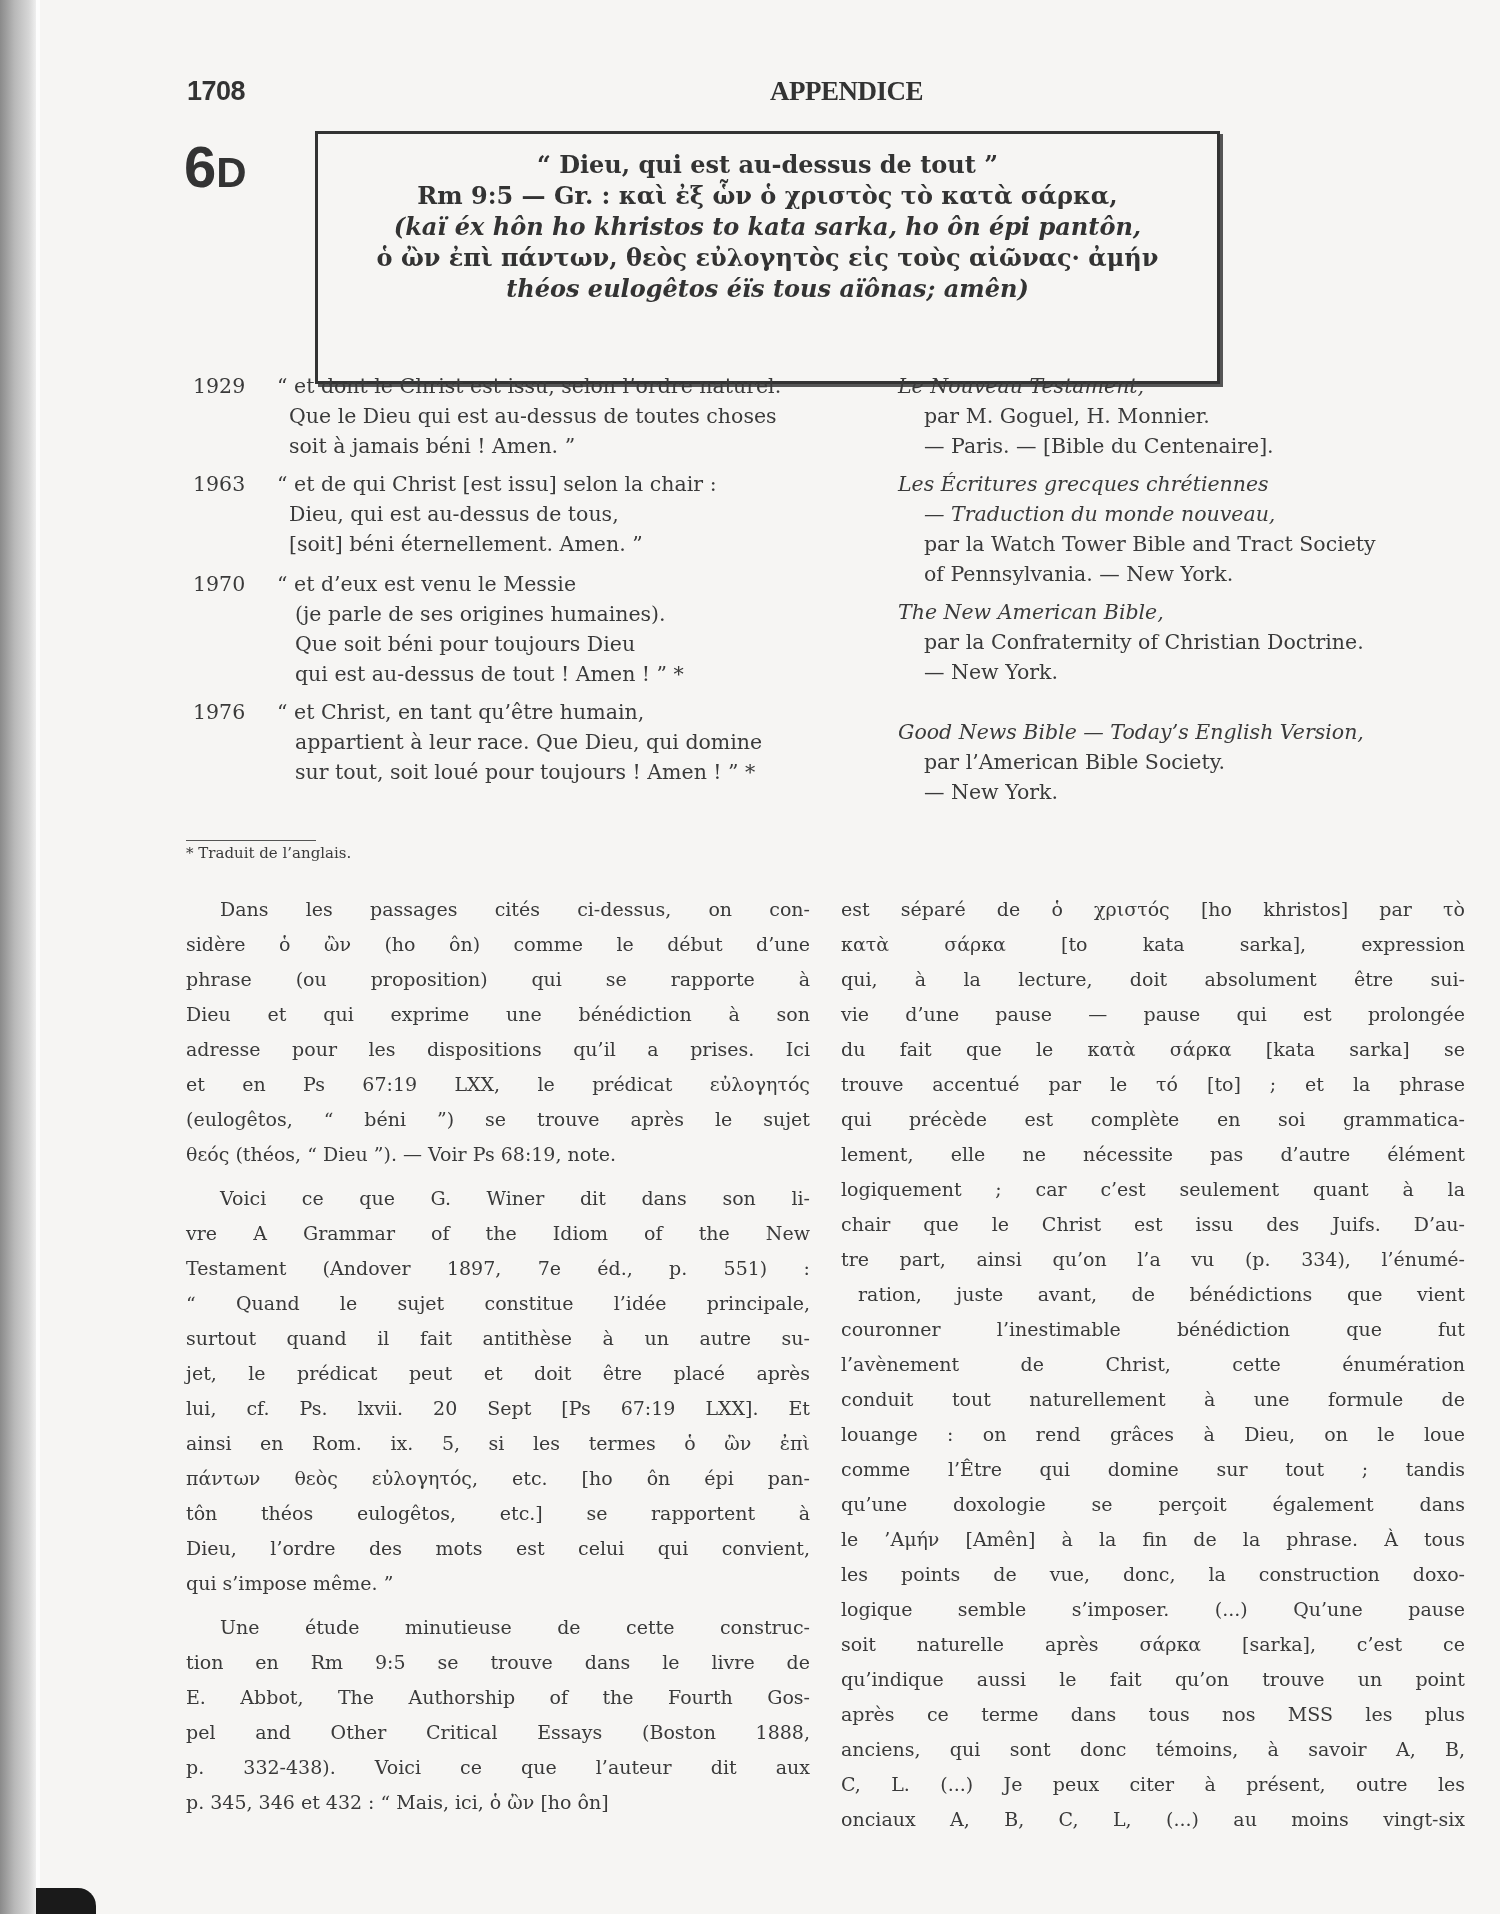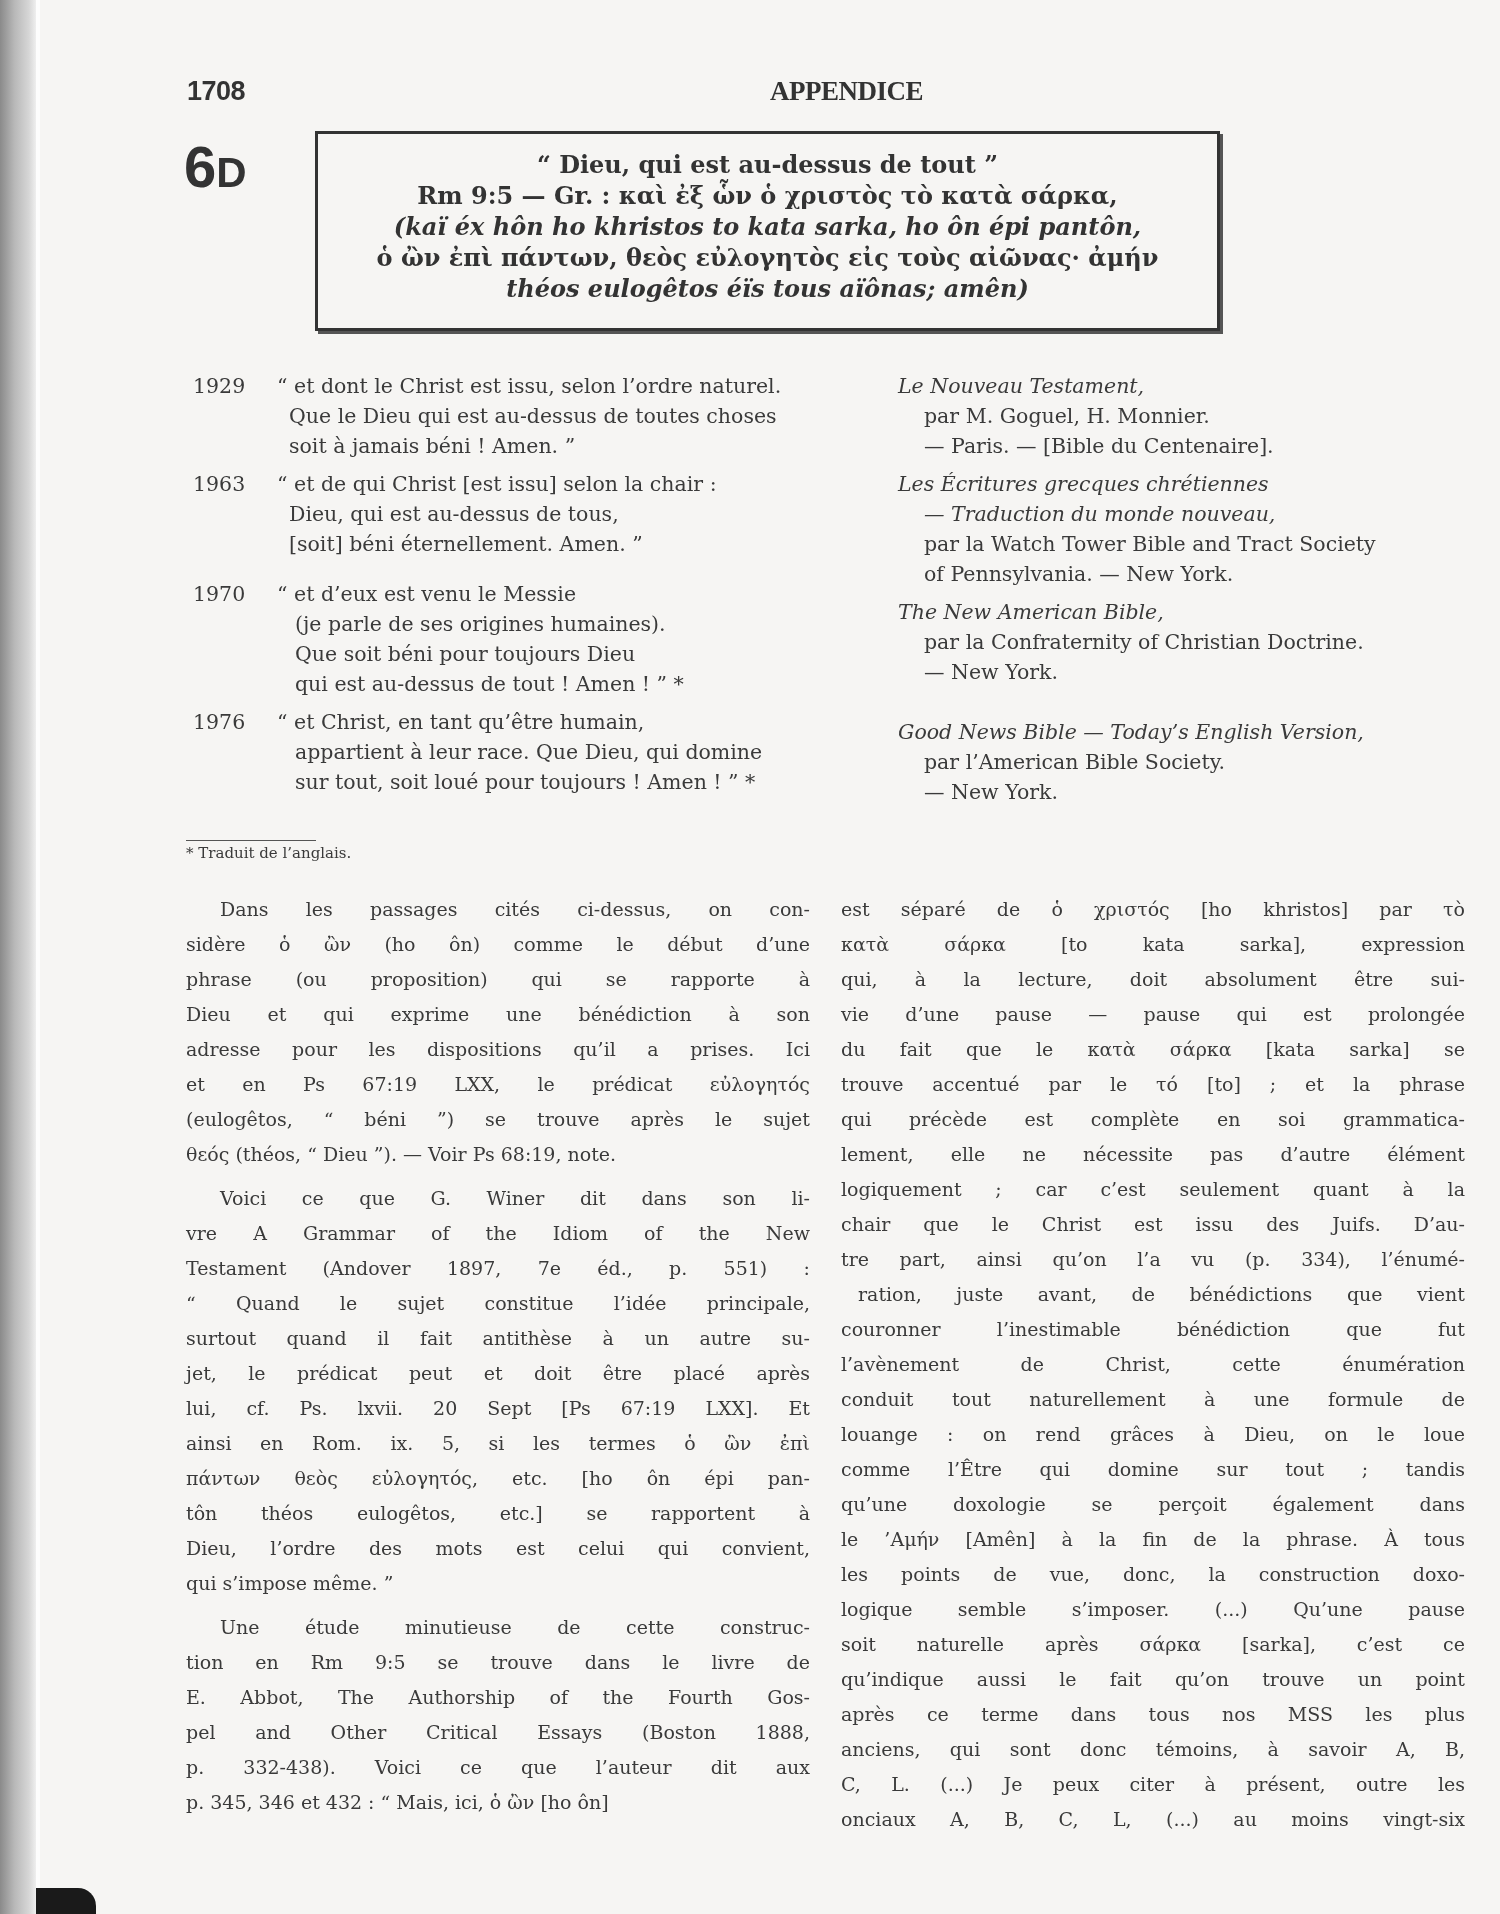--- a/index.html
+++ b/index.html
@@ -28,21 +28,21 @@
     letter-spacing: -0.5px;
   }
   .section-mark {
     position: absolute; left: 184px; top: 138px;
     font-family: "Liberation Sans", sans-serif; font-weight: bold; color: #333;
     font-size: 58px; line-height: 1;
   }
   .section-mark .small { font-size: 42px; }
 
   .title-box {
-    position: absolute; left: 315px; top: 131px; width: 905px; height: 200px;
+    position: absolute; left: 315px; top: 131px; width: 905px; height: 253px;
     border: 3px solid #333; box-sizing: border-box;
     box-shadow: 3px 3px 0 #555;
     text-align: center;
     font-family: "DejaVu Serif", serif; font-weight: bold; color: #333;
     padding-top: 15px;
   }
   .title-box .l { font-size: 24px; line-height: 31px; white-space: nowrap; }
   .title-box .l.it { font-style: italic; }
 
   .quotes { position: absolute; left: 193px; top: 371px; width: 680px; font-size: 20.5px; line-height: 30px; }
@@ -102,21 +102,21 @@
     </div>
   </div>
   <div class="q">
     <span class="year">1963</span>
     <div class="text">
       <div>“ et de qui Christ [est issu] selon la chair :</div>
       <div class="cont">Dieu, qui est au-dessus de tous,</div>
       <div class="cont">[soit] béni éternellement. Amen. ”</div>
     </div>
   </div>
-  <div class="q wide" style="margin-top:20px">
+  <div class="q wide" style="margin-top:10px">
     <span class="year">1970</span>
     <div class="text">
       <div>“ et d’eux est venu le Messie</div>
       <div class="cont">(je parle de ses origines humaines).</div>
       <div class="cont">Que soit béni pour toujours Dieu</div>
       <div class="cont">qui est au-dessus de tout ! Amen ! ” *</div>
     </div>
   </div>
   <div class="q wide">
     <span class="year">1976</span>

